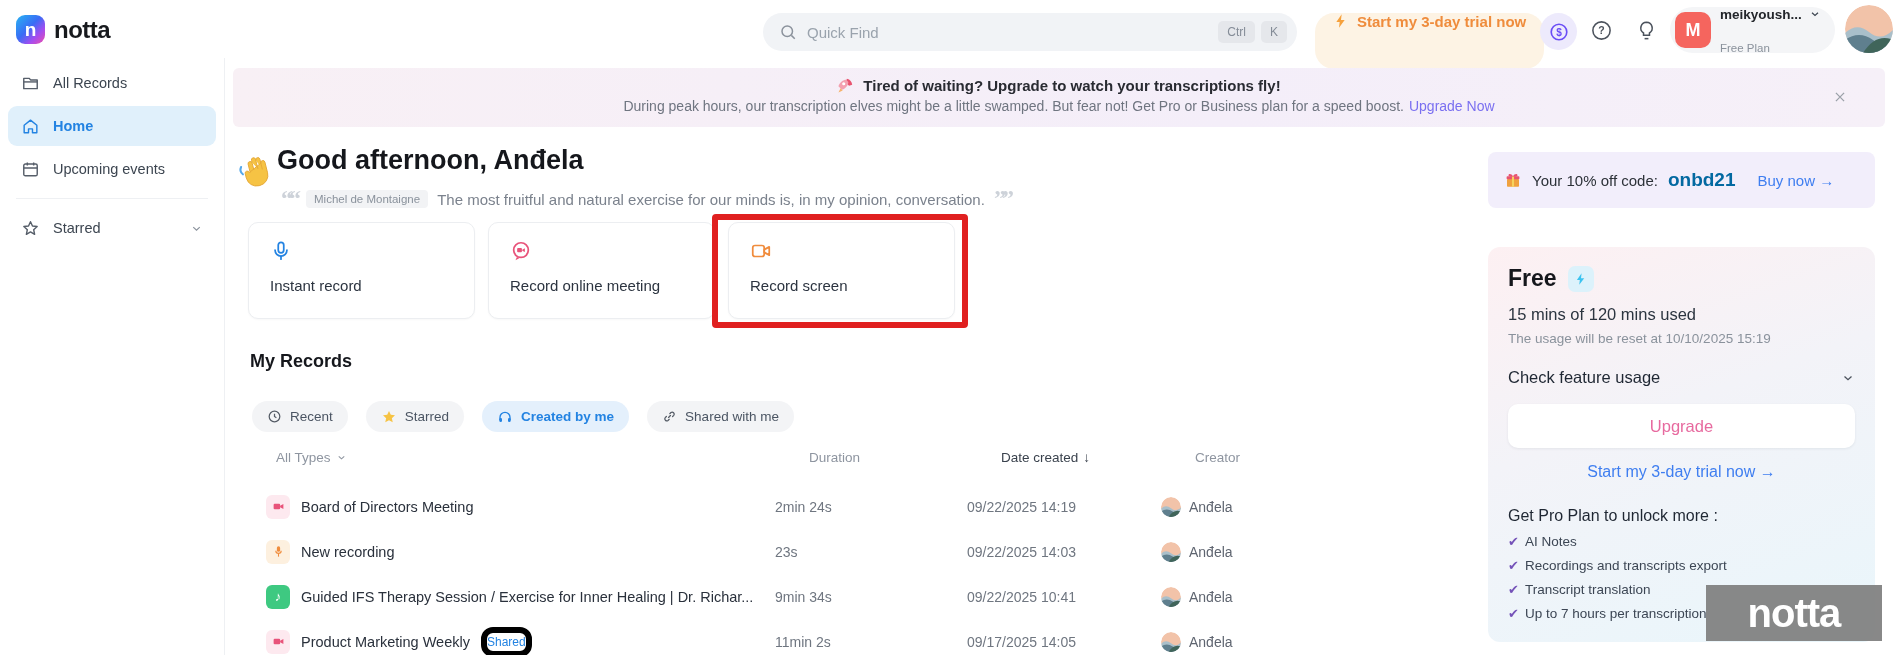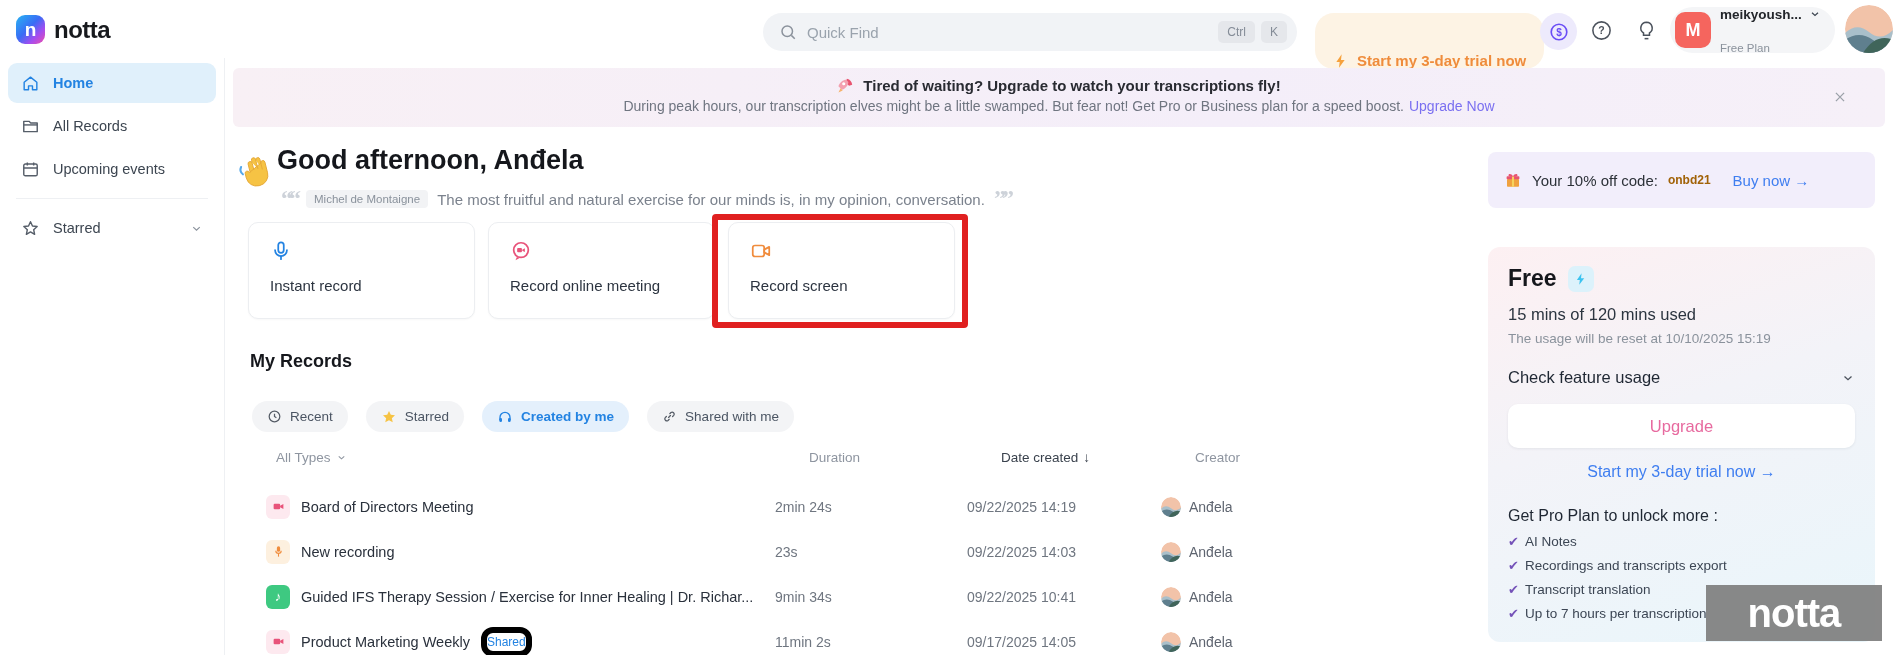--- a/index.html
+++ b/index.html
@@ -14,21 +14,21 @@
     background:linear-gradient(135deg,#27b4f2 0%,#3a6cf5 45%,#a44df0 72%,#ef4faa 100%); }
   .logo-text { font-size:24px; font-weight:700; color:#17191d; letter-spacing:-0.5px; }
 
   .search { position:absolute; left:763px; top:13px; width:534px; height:38px; background:#f1f3f6;
     border-radius:19px; display:flex; align-items:center; padding:0 10px 0 16px; }
   .search input { flex:1; border:none; background:transparent; outline:none; font-size:15px; color:#333; margin-left:10px; }
   .search input::placeholder { color:#9aa3ad; }
   .key-badge { background:#e5e7eb; border-radius:5px; padding:4px 9px; font-size:12px; color:#848c97; margin-left:6px; }
 
   .trial-btn { position:absolute; left:1315px; top:13px; height:56px; background:#fdf3e4; border:none;
-    border-radius:19px; display:flex; align-items:flex-end; gap:8px; padding:0 18px; font-size:15px;
+    border-radius:19px; display:flex; align-items:flex-start; gap:8px; padding:0 18px; font-size:15px;
     font-weight:700; color:#ef8c3c; cursor:pointer; font-family:inherit; }
 
   .icon-btn { position:absolute; background:none; border:none; cursor:pointer; padding:0; }
   .coin-btn { left:1540px; top:13px; width:37px; height:37px; border-radius:50%; background:#edeafc;
     display:flex; align-items:center; justify-content:center; }
 
   .user-chip { position:absolute; left:1670px; top:7px; height:46px; background:#f4f5f7; border-radius:24px;
     display:flex; align-items:center; gap:9px; padding:0 14px 0 5px; cursor:pointer; }
   .m-avatar { width:36px; height:36px; border-radius:10px; background:#f5655e; color:#fff; font-weight:700;
     font-size:18px; display:flex; align-items:center; justify-content:center; }
@@ -96,21 +96,21 @@
   .badge-shared { border:6px solid #000000; color:#2383e2; font-size:12px; border-radius:12px; padding:2px 0; flex:none; }
   .cell-duration { width:192px; font-size:14px; color:#6f7680; }
   .cell-date { width:194px; font-size:14px; color:#6f7680; }
   .cell-creator { display:flex; align-items:center; gap:8px; font-size:14px; color:#5f6570; }
   .mini-avatar { width:20px; height:20px; border-radius:50%; overflow:hidden; flex:none; }
 
   
   .promo-card { position:absolute; left:1488px; top:152px; width:387px; height:56px; background:#f2eefb;
     border-radius:8px; display:flex; align-items:center; padding:0 16px; gap:10px; }
   .promo-text { font-size:15px; color:#2c3138; white-space:nowrap; }
-  .promo-code { font-weight:700; font-size:12px; color:#a16207; }
+  .promo-code { font-weight:700; font-size:19px; color:#0369a1; }
   .promo-cta { color:#3f7ef0; font-size:15px; margin-left:12px; cursor:pointer; white-space:nowrap; }
 
   .plan-card { position:absolute; left:1488px; top:247px; width:387px; height:395px; border-radius:12px;
     background:linear-gradient(160deg,#fdf0f2 0%,#f3f3f8 42%,#e9f6fb 100%); padding:18px 20px; }
   .plan-head { display:flex; align-items:center; gap:11px; }
   .plan-name { font-size:23px; font-weight:700; color:#15171c; }
   .bolt-badge { width:26px; height:26px; border-radius:7px; background:#dcf2fb; display:flex; align-items:center; justify-content:center; }
   .plan-usage { margin-top:13px; font-size:16.5px; color:#2c3540; }
   .plan-reset { margin-top:7px; font-size:13.5px; color:#8a929c; }
   .plan-check { margin-top:22px; display:flex; justify-content:space-between; align-items:center;
@@ -192,36 +192,36 @@
   <div class="big-avatar">
     <svg width="48" height="48" viewBox="0 0 48 48">
         <circle cx="24" cy="24" r="24" fill="#f2c3a9"></circle>
         <path d="M0 28 Q12 17 24 27 T48 25 V48 H0 Z" fill="#a9bfca"></path>
         <path d="M0 35 Q14 25 28 35 T48 33 V48 H0 Z" fill="#5f7f8e"></path>
         <path d="M18 48 Q30 29 46 34 L48 38 V48 Z" fill="#40655a"></path>
       </svg>
   </div>
 
   <nav class="sidebar">
-    <div class="side-item active">
-      <span class="sicon">
-        <svg width="19" height="19" viewBox="0 0 24 24" fill="none" stroke="currentColor" stroke-width="1.8" stroke-linejoin="round">
-            <path d="M4 10.5 12 4l8 6.5V20h-5.5v-5h-5v5H4z"></path>
-          </svg>
-      </span>
-      <span>Home</span>
-    </div>
     <div class="side-item">
       <span class="sicon">
         <svg width="19" height="19" viewBox="0 0 24 24" fill="none" stroke="currentColor" stroke-width="1.8" stroke-linejoin="round">
             <path d="M3.5 5.5h7l1.5 2h8.5v11h-17z"></path>
             <path d="M3.5 10h17"></path>
           </svg>
       </span>
       <span>All Records</span>
+    </div>
+    <div class="side-item active">
+      <span class="sicon">
+        <svg width="19" height="19" viewBox="0 0 24 24" fill="none" stroke="currentColor" stroke-width="1.8" stroke-linejoin="round">
+            <path d="M4 10.5 12 4l8 6.5V20h-5.5v-5h-5v5H4z"></path>
+          </svg>
+      </span>
+      <span>Home</span>
     </div>
     <div class="side-item">
       <span class="sicon">
         <svg width="19" height="19" viewBox="0 0 24 24" fill="none" stroke="currentColor" stroke-width="1.8">
             <rect x="3.5" y="5" width="17" height="15" rx="2"></rect>
             <path d="M3.5 10h17M8 3v4M16 3v4"></path>
           </svg>
       </span>
       <span>Upcoming events</span>
     </div>

